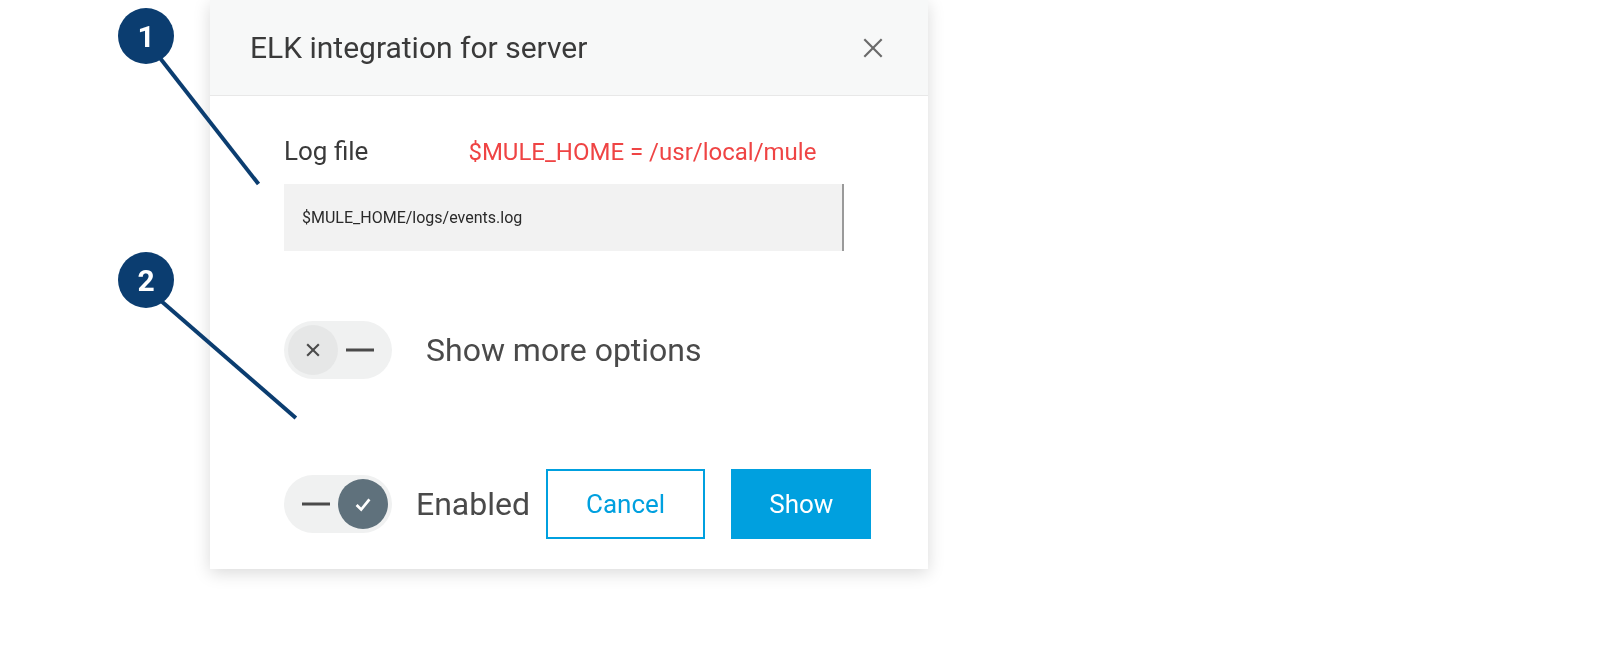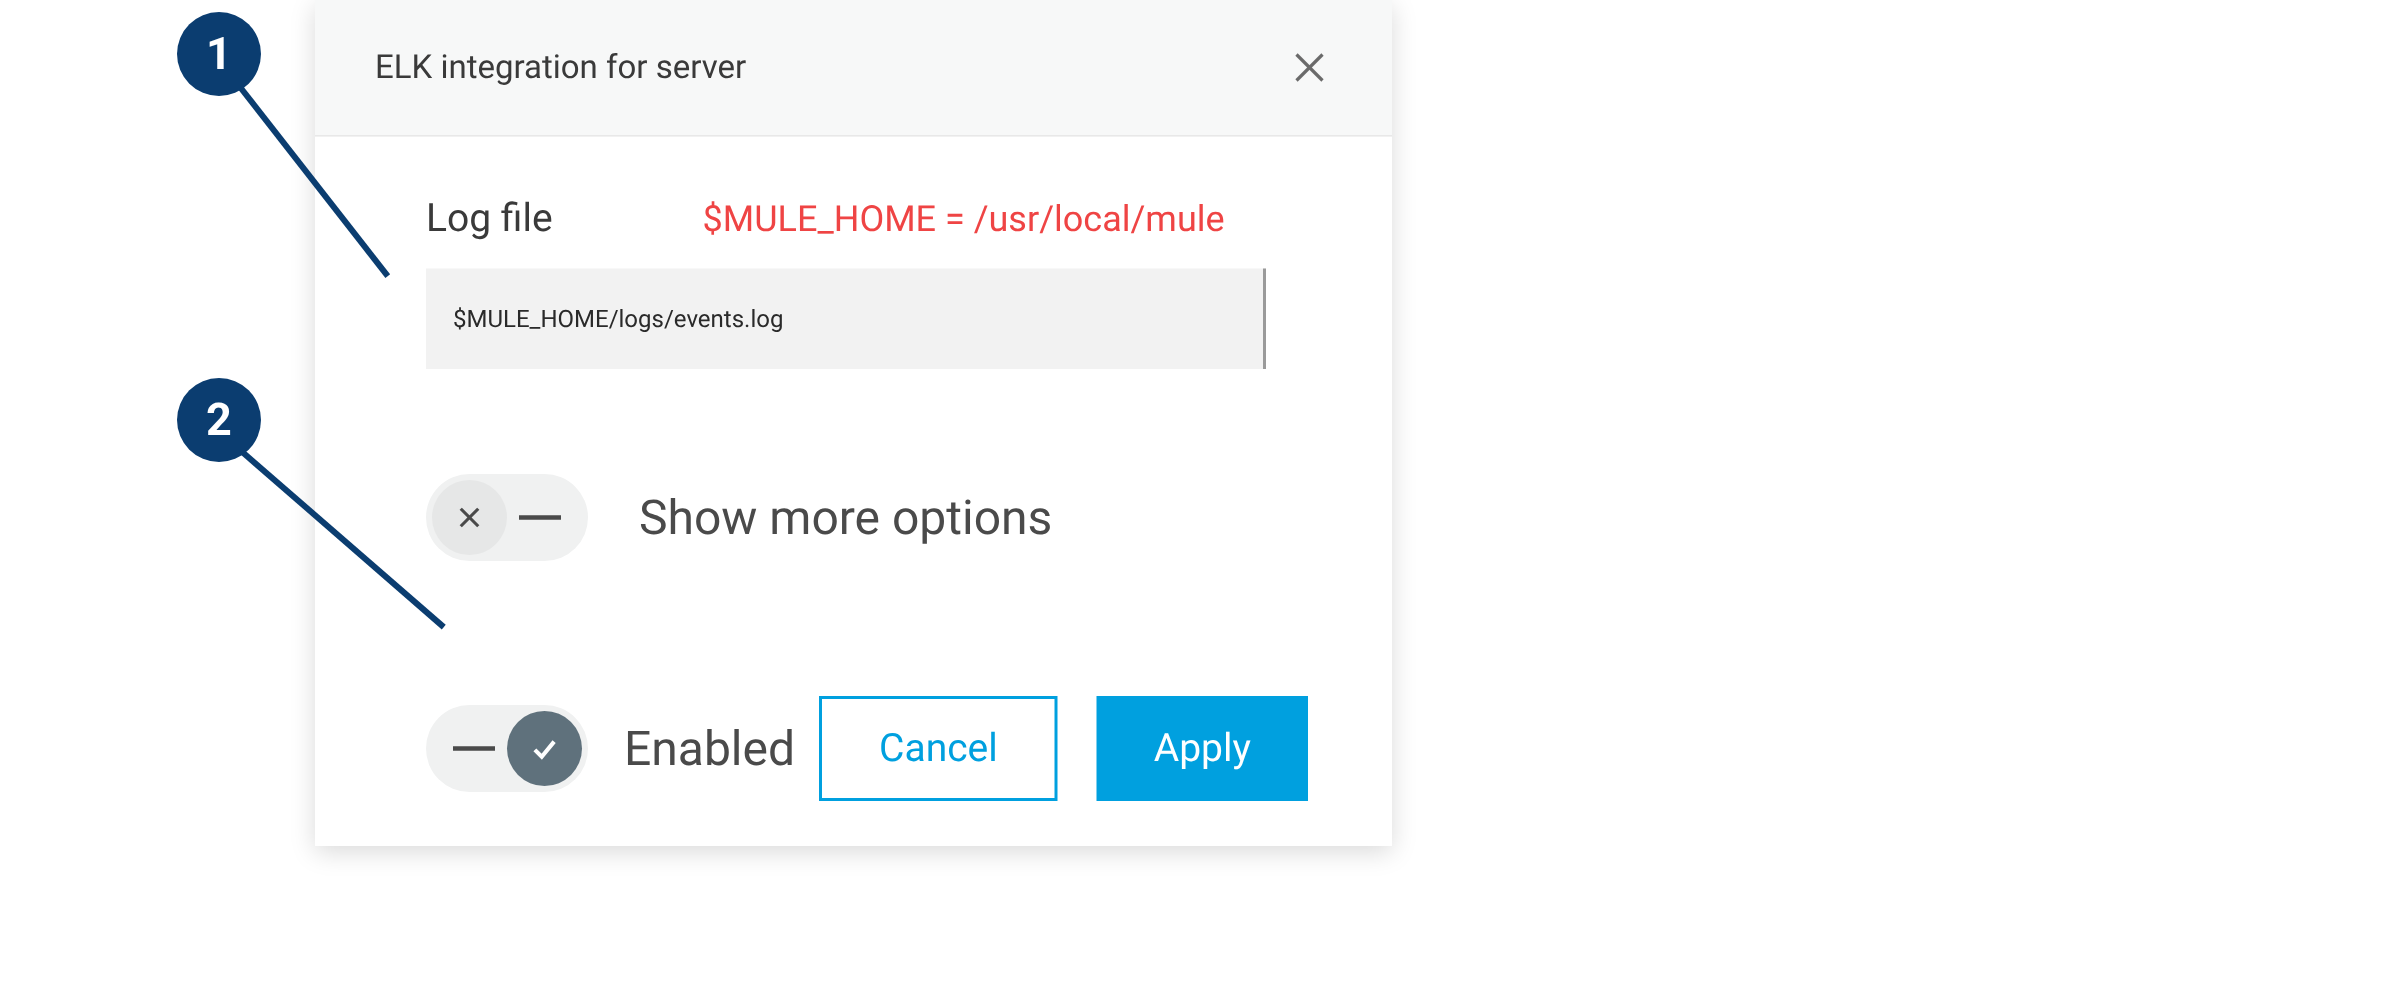--- a/index.html
+++ b/index.html
@@ -20,21 +20,21 @@
     }
     .dialog-header {
       background: #f7f8f8;
       padding: 30px 40px;
       display: flex;
       align-items: center;
       justify-content: space-between;
       border-bottom: 1px solid #e8e8e8;
     }
     .dialog-title {
-      font-size: 22px;
+      font-size: 30px;
       font-weight: 400;
       color: #3a3a3a;
     }
     .close-x {
       width: 30px;
       height: 30px;
       cursor: pointer;
       display: flex;
       align-items: center;
       justify-content: center;
@@ -220,18 +220,18 @@
         <div class="track-line"></div>
         <div class="knob">
           <svg width="22" height="22" viewBox="0 0 24 24">
             <polyline points="5,13 10,18 19,7"></polyline>
           </svg>
         </div>
       </div>
       <span class="toggle-label">Enabled</span>
       <div class="buttons">
         <button class="btn btn-cancel">Cancel</button>
-        <button class="btn btn-apply">Apply</button>
+        <button class="btn btn-apply">Show</button>
       </div>
     </div>
 
   </div>
 </div>
 
 </body></html>

